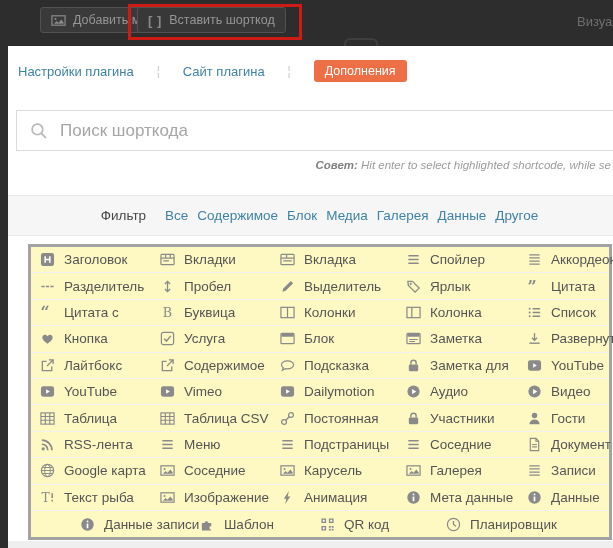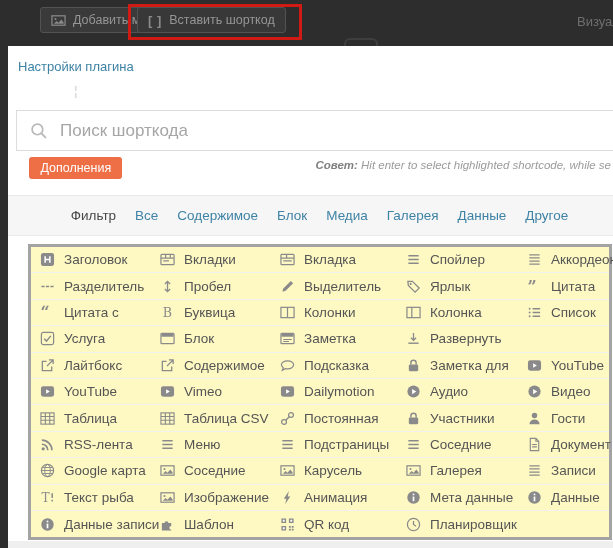--- a/index.html
+++ b/index.html
@@ -22,21 +22,21 @@
   }
   .btn-dark .bicon{color:#8a8a8a;display:inline-flex;}
   .brackets{font-weight:bold;font-size:13px;letter-spacing:1px;color:#8a8a8a;}
   #btn-add-media{left:40px;}
   #btn-insert-shortcode{left:137px;background:#383838;}
   .annot-btn{position:absolute;left:128px;top:4px;width:168px;height:30px;border:3px solid #cf1b14;z-index:5;pointer-events:none;}
   .ghost-btn{position:absolute;left:344px;top:38px;width:30px;height:12px;border:2px solid #3e3e3e;border-radius:6px;}
   .editor-tab{position:absolute;left:577px;top:14px;color:#6f6f6f;font-size:13px;white-space:nowrap;cursor:pointer;}
   
   .modal{position:absolute;left:8px;top:46px;width:605px;height:502px;background:#fff;}
-  .links-row{position:absolute;top:13px;left:10px;height:24px;display:flex;align-items:center;gap:10px;font-size:13px;white-space:nowrap;flex-direction:column;}
+  .links-row{position:absolute;top:13px;left:10px;height:24px;display:flex;align-items:center;gap:23px;font-size:13px;white-space:nowrap;}
   .plugin-link{color:#3e82a5;text-decoration:none;cursor:pointer;}
   .link-sep{color:#c9c9c9;font-size:12px;}
   .addons-btn{background:#ee6e45;color:#fff;border:none;border-radius:3px;padding:4px 11px;font-size:12.5px;cursor:pointer;font-family:inherit;}
   .search-wrap{
     position:absolute;top:64px;left:8px;right:-6px;height:41px;box-sizing:border-box;
     border:1px solid #dcdcdc;background:#fff;display:flex;align-items:center;
   }
   .search-icon{color:#b9b9b9;margin:0 11px 0 13px;flex:0 0 auto;display:inline-flex;}
   .search-input{
     border:none;outline:none;flex:1;font-size:17px;color:#555;background:transparent;
@@ -51,21 +51,21 @@
     display:flex;align-items:center;justify-content:center;gap:19px;font-size:13.5px;white-space:nowrap;
   }
   .filter-label{color:#474747;margin-left:12px;}
   .filter-link{color:#3e82a5;text-decoration:none;cursor:pointer;}
   
   .grid-annotation{
     position:absolute;top:198px;left:20px;right:1px;
     border:3px solid #a3a3a3;background:#fef9c3;box-sizing:border-box;
   }
   .grid-row{display:flex;align-items:center;height:26.4px;box-sizing:border-box;border-bottom:1px solid #f1f1f1;padding-left:9px;}
-  .grid-row:last-child{border-bottom:none;}
+  .grid-row:last-child{border-bottom:none;margin-left:40px;}
   .cell{display:flex;align-items:center;gap:9px;font-size:13.5px;color:#555;white-space:nowrap;cursor:pointer;box-sizing:border-box;}
   .cell:nth-child(1){flex:0 0 120px;}
   .cell:nth-child(2){flex:0 0 120px;}
   .cell:nth-child(3){flex:0 0 126px;}
   .cell:nth-child(4){flex:0 0 121px;}
   .cell:nth-child(5){flex:0 0 auto;}
   .gicon{width:15px;height:15px;color:#8a8a8a;flex:0 0 auto;}
   .bottom-strip{position:absolute;bottom:0;left:0;right:0;height:7px;background:#efefef;}
   svg{display:block;}
 </style>
@@ -263,21 +263,21 @@
     </span>
     <input class="search-input" type="text" placeholder="Поиск шорткода" style="">
   </div>
 
   <div class="tip-row">
     <span class="tip-label">Совет:</span><span> Hit enter to select highlighted shortcode, while se</span>
   </div>
 
   <div class="filter-bar">
     <span class="filter-label">Фильтр</span>
-    <span id="filter-options" style="display:flex;gap:19px;">
+    <span id="filter-options" style="display:flex;gap:9px;">
         <a class="filter-link">Все</a>
         <a class="filter-link">Содержимое</a>
         <a class="filter-link">Блок</a>
         <a class="filter-link">Медиа</a>
         <a class="filter-link">Галерея</a>
         <a class="filter-link">Данные</a>
         <a class="filter-link">Другое</a>
       </span>
   </div>
 
@@ -375,20 +375,26 @@
           <div class="cell">
             <svg viewBox="0 0 16 16" class="gicon">
               <use href="#sym-bullet-list"></use>
             </svg>
             <span>Список</span>
           </div>
         </div>
         <div class="grid-row">
           <div class="cell">
             <svg viewBox="0 0 16 16" class="gicon">
+              <use href="#sym-heart"></use>
+            </svg>
+            <span>Кнопка</span>
+          </div>
+          <div class="cell">
+            <svg viewBox="0 0 16 16" class="gicon">
               <use href="#sym-check-square"></use>
             </svg>
             <span>Услуга</span>
           </div>
           <div class="cell">
             <svg viewBox="0 0 16 16" class="gicon">
               <use href="#sym-panel"></use>
             </svg>
             <span>Блок</span>
           </div>

